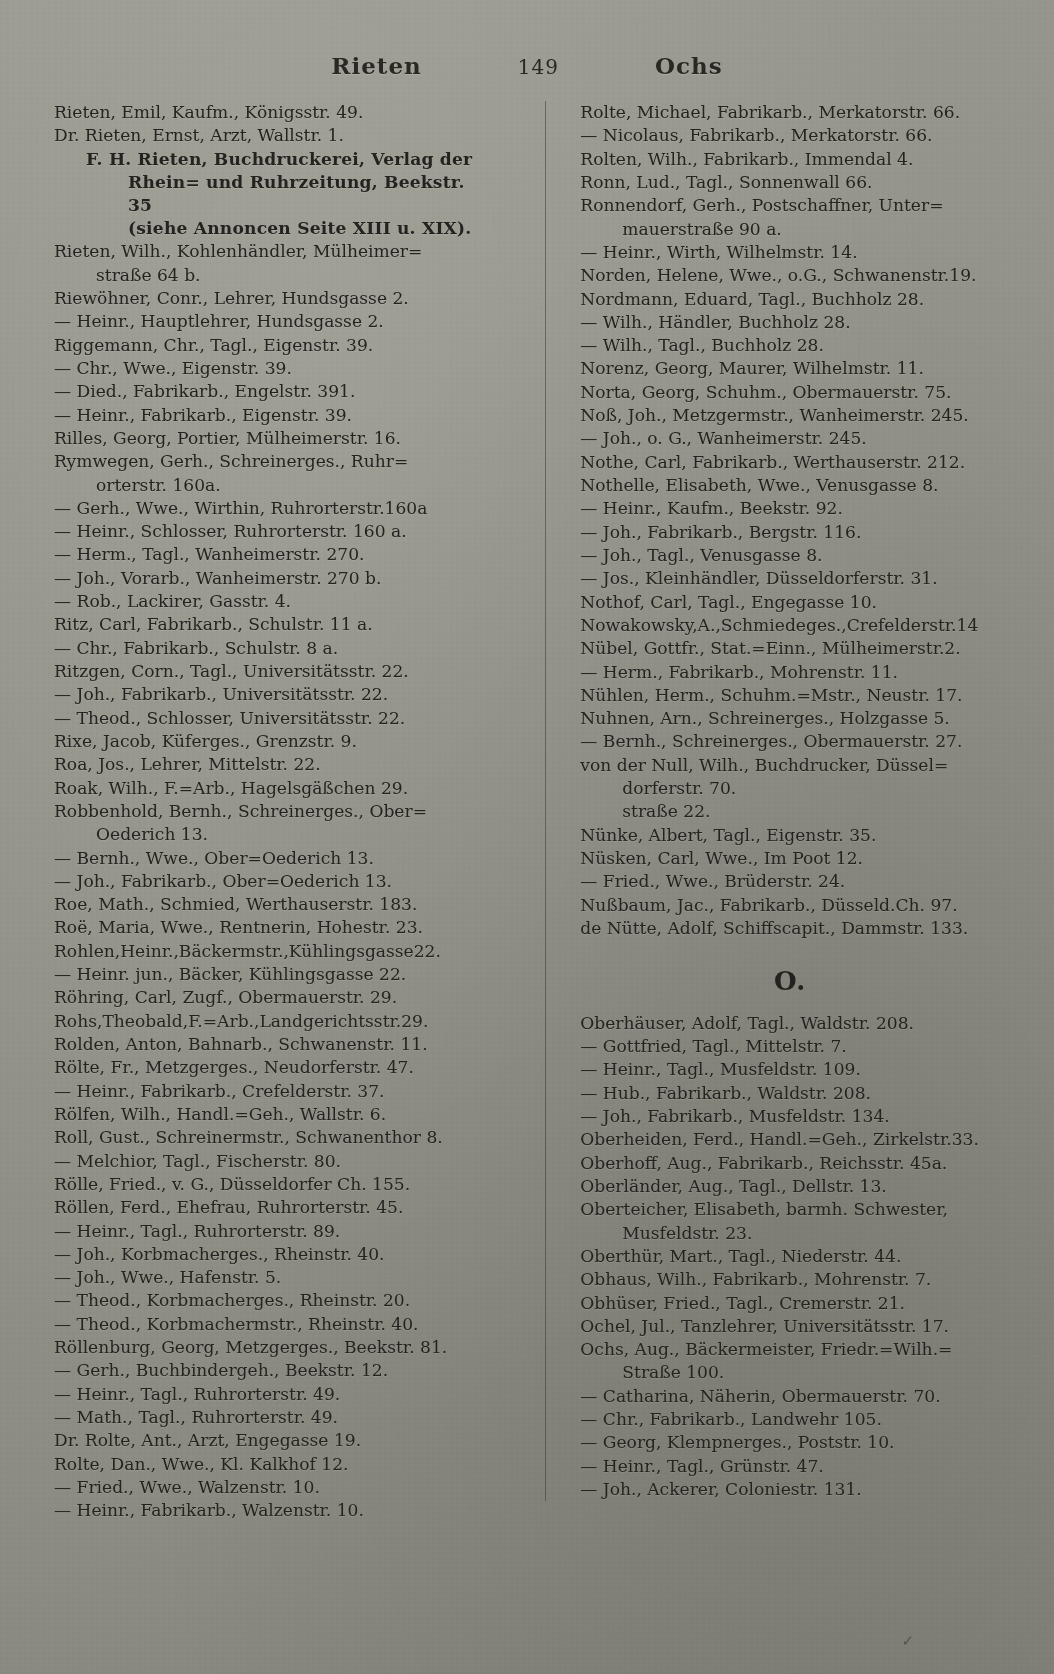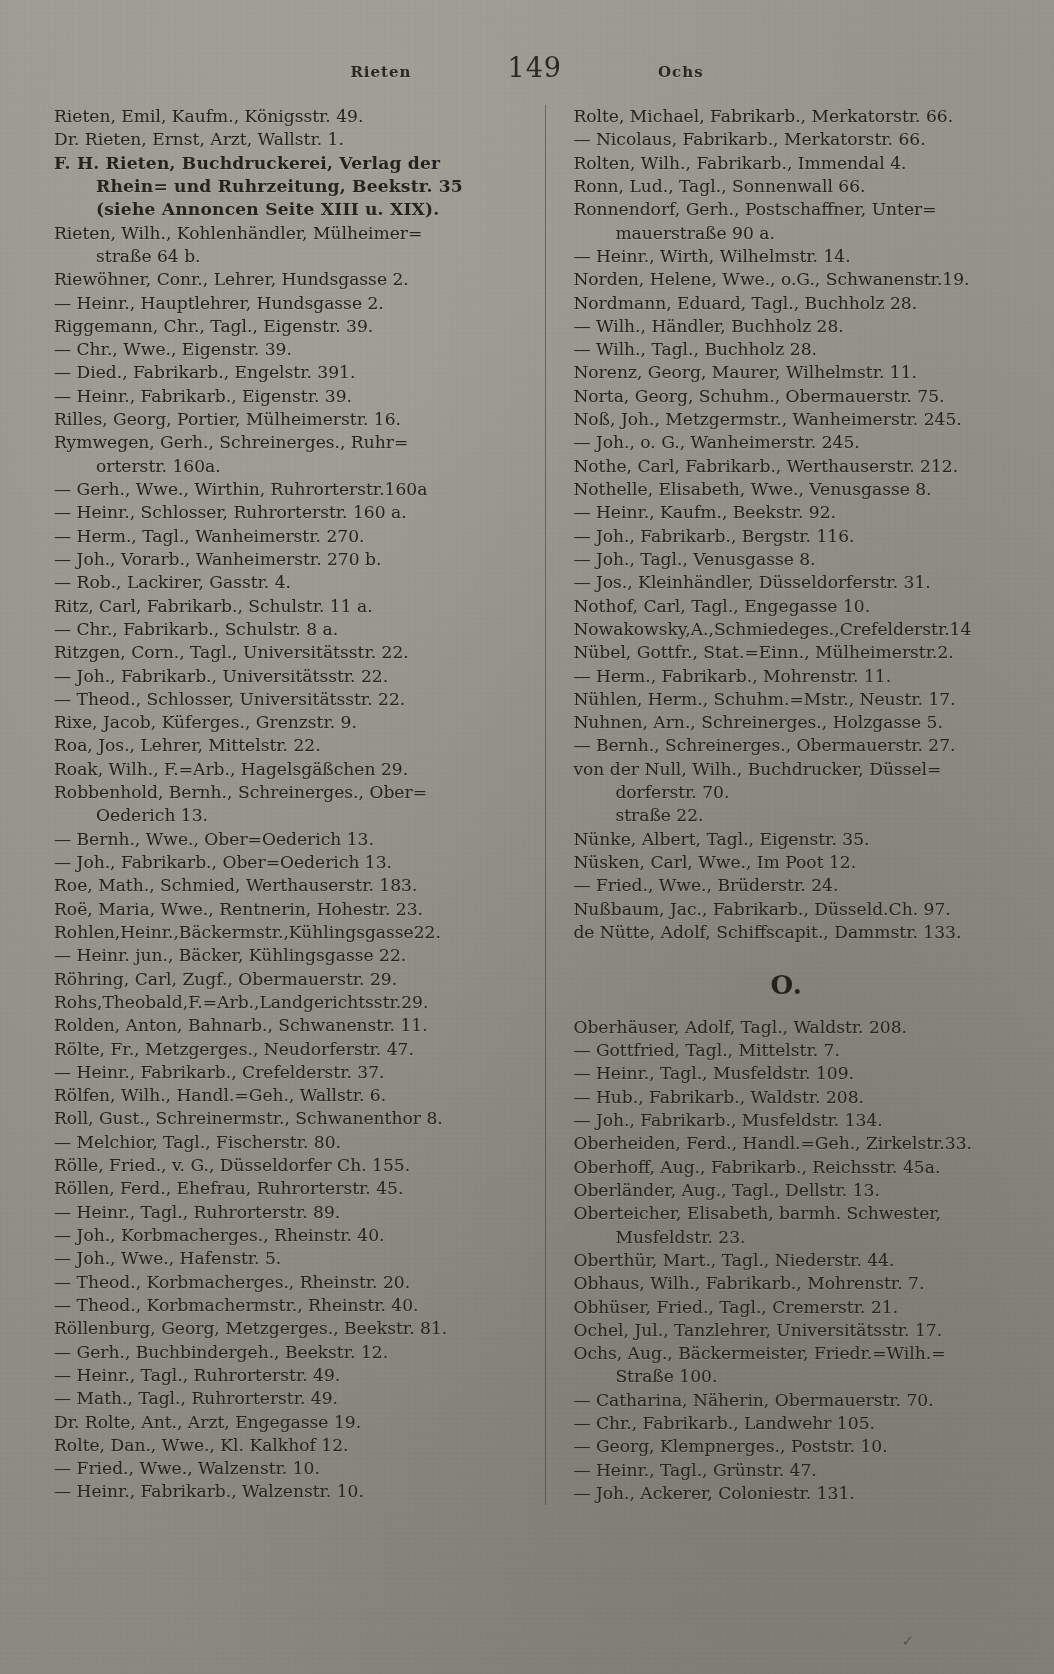--- a/index.html
+++ b/index.html
@@ -38,53 +38,54 @@
     display: flex;
     align-items: baseline;
     justify-content: center;
     gap: 96px;
     margin: 0 0 22px 0;
     color: #2a2823;
   }
   .header .hw {
     font-family: "DejaVu Serif", serif;
     font-weight: bold;
-    font-size: 15px;
+    font-size: 23px;
     letter-spacing: 1px;
     text-shadow: 0 1px 0 rgba(255,255,255,0.16);
   }
   .header .pageno {
-    font-size: 27px;
+    font-size: 20px;
     font-weight: normal;
     letter-spacing: 1px;
     text-align: right;
   }
   .columns {
     position: relative;
     display: flex;
     gap: 0;
     align-items: flex-start;
   }
   .col {
     width: 465px;
     box-sizing: border-box;
   }
   .col.left { padding-right: 18px; }
-  .col.right { padding-left: 27px; border-left: 1px solid rgba(40,38,33,0.45); margin-left: 37px; }
+  .col.right { padding-left: 34px; border-left: 1px solid rgba(40,38,33,0.45); margin-left: 37px; }
   .entry {
     font-size: 17.1px;
     line-height: 1.335;
     color: #24231f;
     margin: 0 0 0.5px 0;
     text-shadow: 0 1px 0 rgba(255,255,255,0.10);
     white-space: pre-wrap;
   }
   .entry.bold {
     font-weight: bold;
     letter-spacing: 0.2px;
+    margin-left: 32px;
   }
   .entry.indent {
     padding-left: 42px;
     text-indent: 0;
   }
   .letter-head {
     text-align: center;
     font-size: 26px;
     font-weight: bold;
     color: #23221e;

